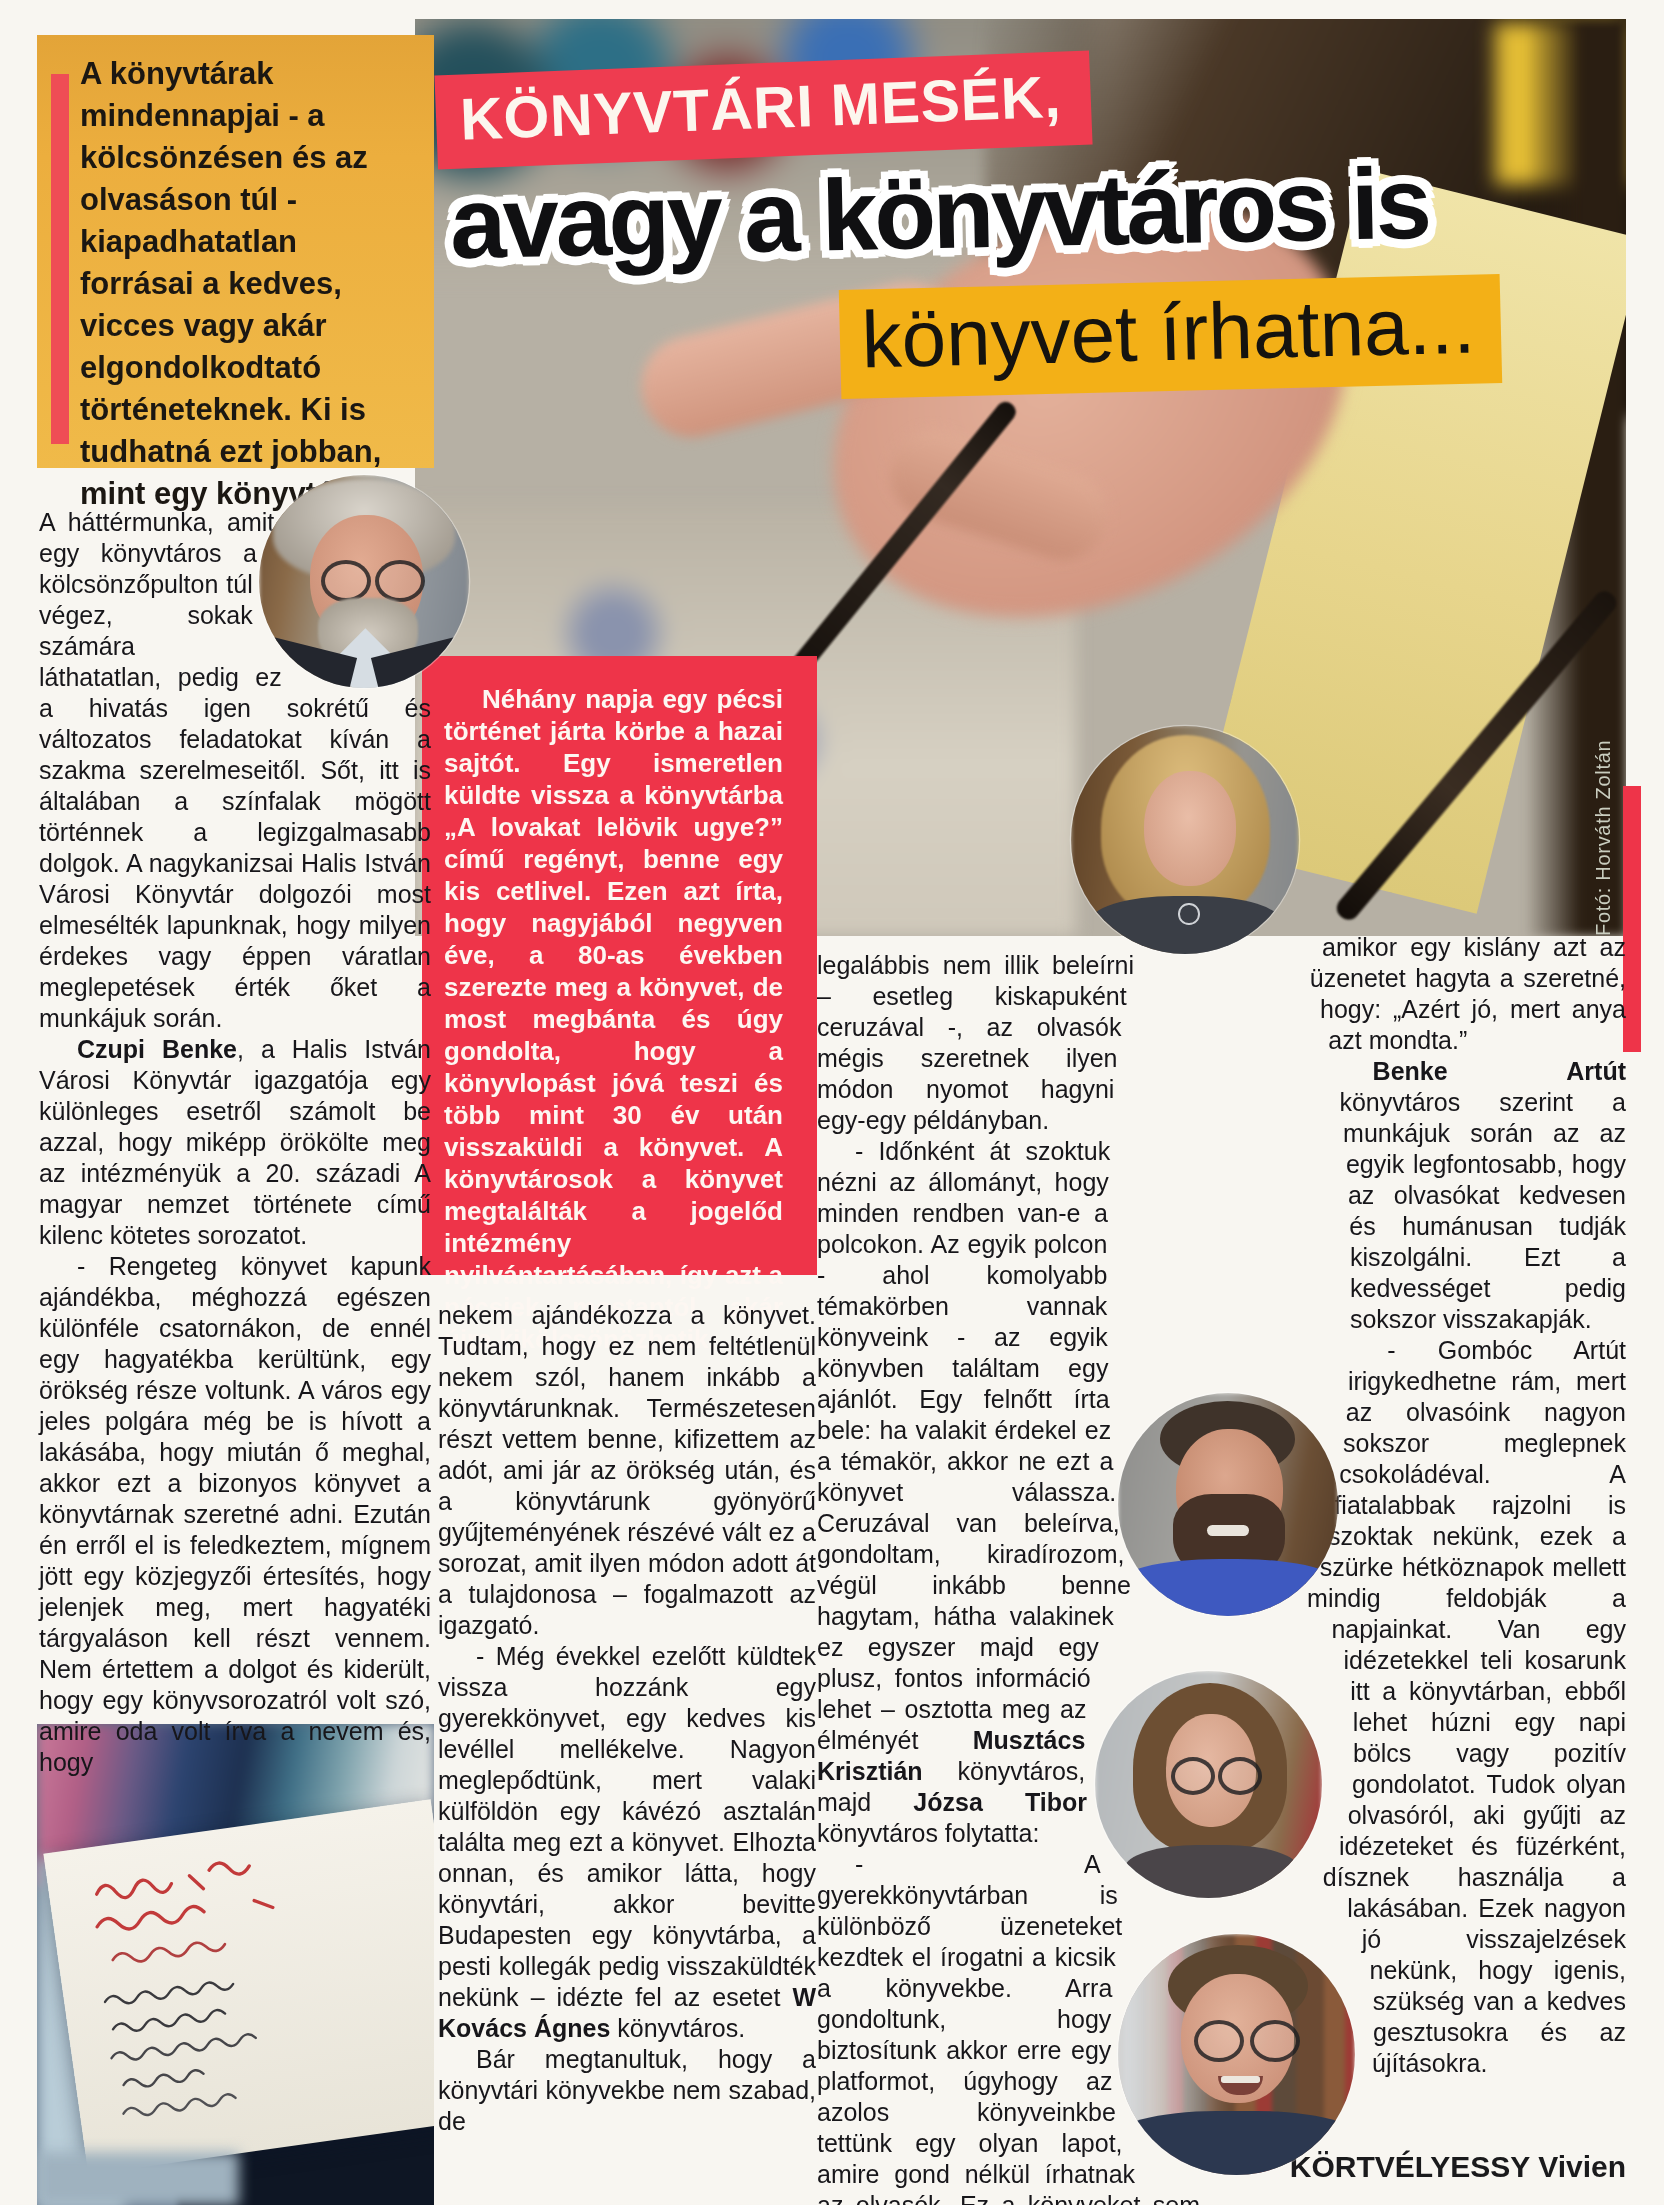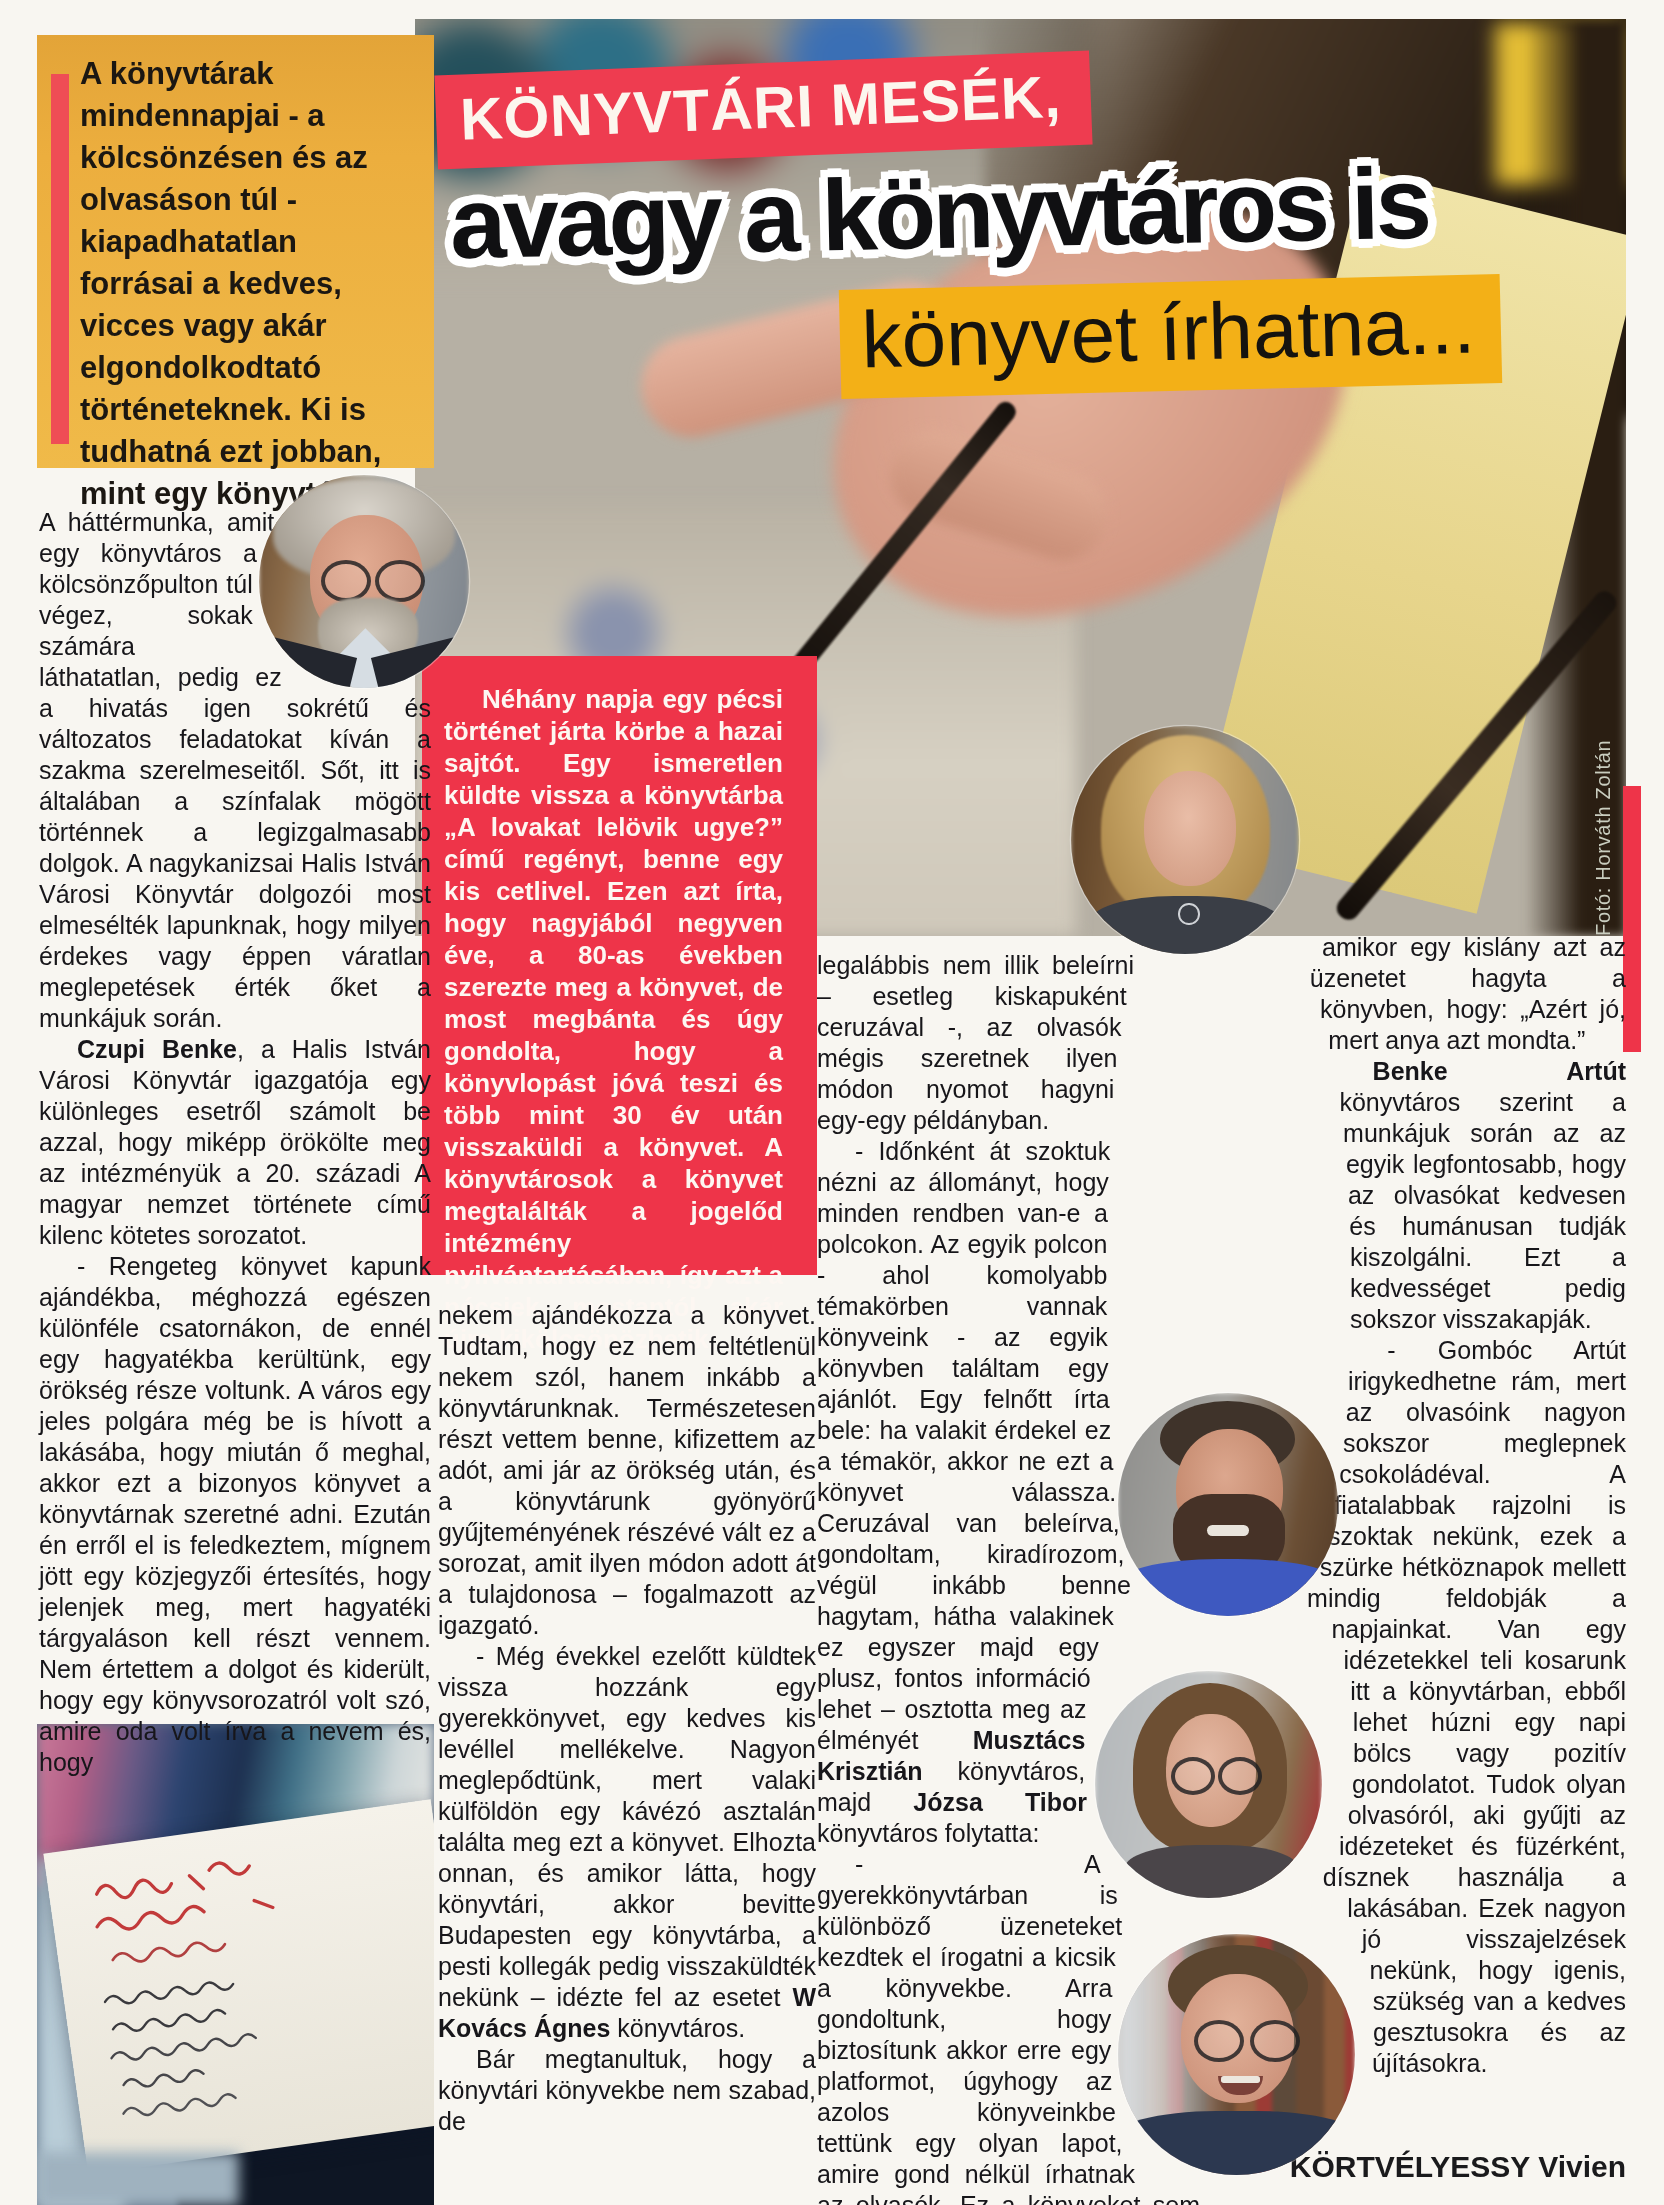--- a/index.html
+++ b/index.html
@@ -125,21 +125,21 @@
     <p class="np">legalábbis nem illik beleírni – esetleg kiskapuként ceruzával -, az olvasók mégis szeretnek ilyen módon nyomot hagyni egy-egy példányban.</p>
     <p><span>- Időnként át szoktuk nézni az állományt, hogy minden rendben van-e a polcokon. Az egyik polcon - ahol komolyabb témakörben vannak könyveink - az egyik könyvben találtam egy ajánlót. Egy felnőtt írta bele: ha valakit érdekel ez a témakör, akkor ne ezt a könyvet válassza. Ceruzával van beleírva, gondoltam, kiradírozom, végül inkább benne hagytam, hátha valakinek ez egyszer majd egy plusz, fontos információ lehet – osztotta meg az élményét </span><span class="b">Musztács Krisztián</span><span> könyvtáros, majd </span><span class="b">Józsa Tibor</span><span> könyvtáros folytatta:</span></p>
     <p>- A gyerekkönyvtárban is különböző üzeneteket kezdtek el írogatni a kicsik a könyvekbe. Arra gondoltunk, hogy biztosítunk akkor erre egy platformot, úgyhogy az azolos könyveinkbe tettünk egy olyan lapot, amire gond nélkül írhatnak az olvasók. Ez a könyveket sem károsítja. Már egy adatbázisba gyűjtjük a gyerekek üzeneteit, olyan sok van. Az egyik kedvencem az,</p>
   </div>
 
   <div id="col4" class="body-col">
     <span class="sp-l" style="width:101px;height:38px;margin-right:8px;"></span>
     <span class="sp-l" style="width:129px;height:223px;margin-top:413px;margin-right:8px;"></span>
     <span class="sp-l" style="width:132px;height:223px;margin-top:58px;margin-right:8px;"></span>
     <span class="sp-l" style="width:152px;height:236px;margin-top:43px;margin-right:8px;"></span>
-    <p class="np">amikor egy kislány azt az üzenetet hagyta a könyvben, hogy: „Azért jó, mert anya azt mondta.”</p>
+    <p class="np">amikor egy kislány azt az üzenetet hagyta a szeretné, hogy: „Azért jó, mert anya azt mondta.”</p>
     <p><span class="b">Benke Artút</span><span> könyvtáros szerint a munkájuk során az az egyik legfontosabb, hogy az olvasókat kedvesen és humánusan tudják kiszolgálni. Ezt a kedvességet pedig sokszor visszakapják.</span></p>
     <p>- Gombóc Artút irigykedhetne rám, mert az olvasóink nagyon sokszor meglepnek csokoládéval. A fiatalabbak rajzolni is szoktak nekünk, ezek a szürke hétköznapok mellett mindig feldobják a napjainkat. Van egy idézetekkel teli kosarunk itt a könyvtárban, ebből lehet húzni egy napi bölcs vagy pozitív gondolatot. Tudok olyan olvasóról, aki gyűjti az idézeteket és füzérként, dísznek használja a lakásában. Ezek nagyon jó visszajelzések nekünk, hogy igenis, szükség van a kedves gesztusokra és az újításokra.</p>
   </div>
 
   <div class="byline">KÖRTVÉLYESSY Vivien</div>
 
   <div class="portrait" style="left:259px;top:475px;width:210px;height:213px;">
     <div class="pl" style="inset:0;filter:blur(2px);
          background:linear-gradient(100deg,#6e5136 0%,#8a6a48 18%,#9b8a74 34%,#a7a7a3 52%,#8f959b 74%,#7c838b 100%);"></div>
     <div class="pl" style="left:13.5px;top:4px;width:182px;height:101px;border-radius:50% 50% 42% 42%;filter:blur(2px);

